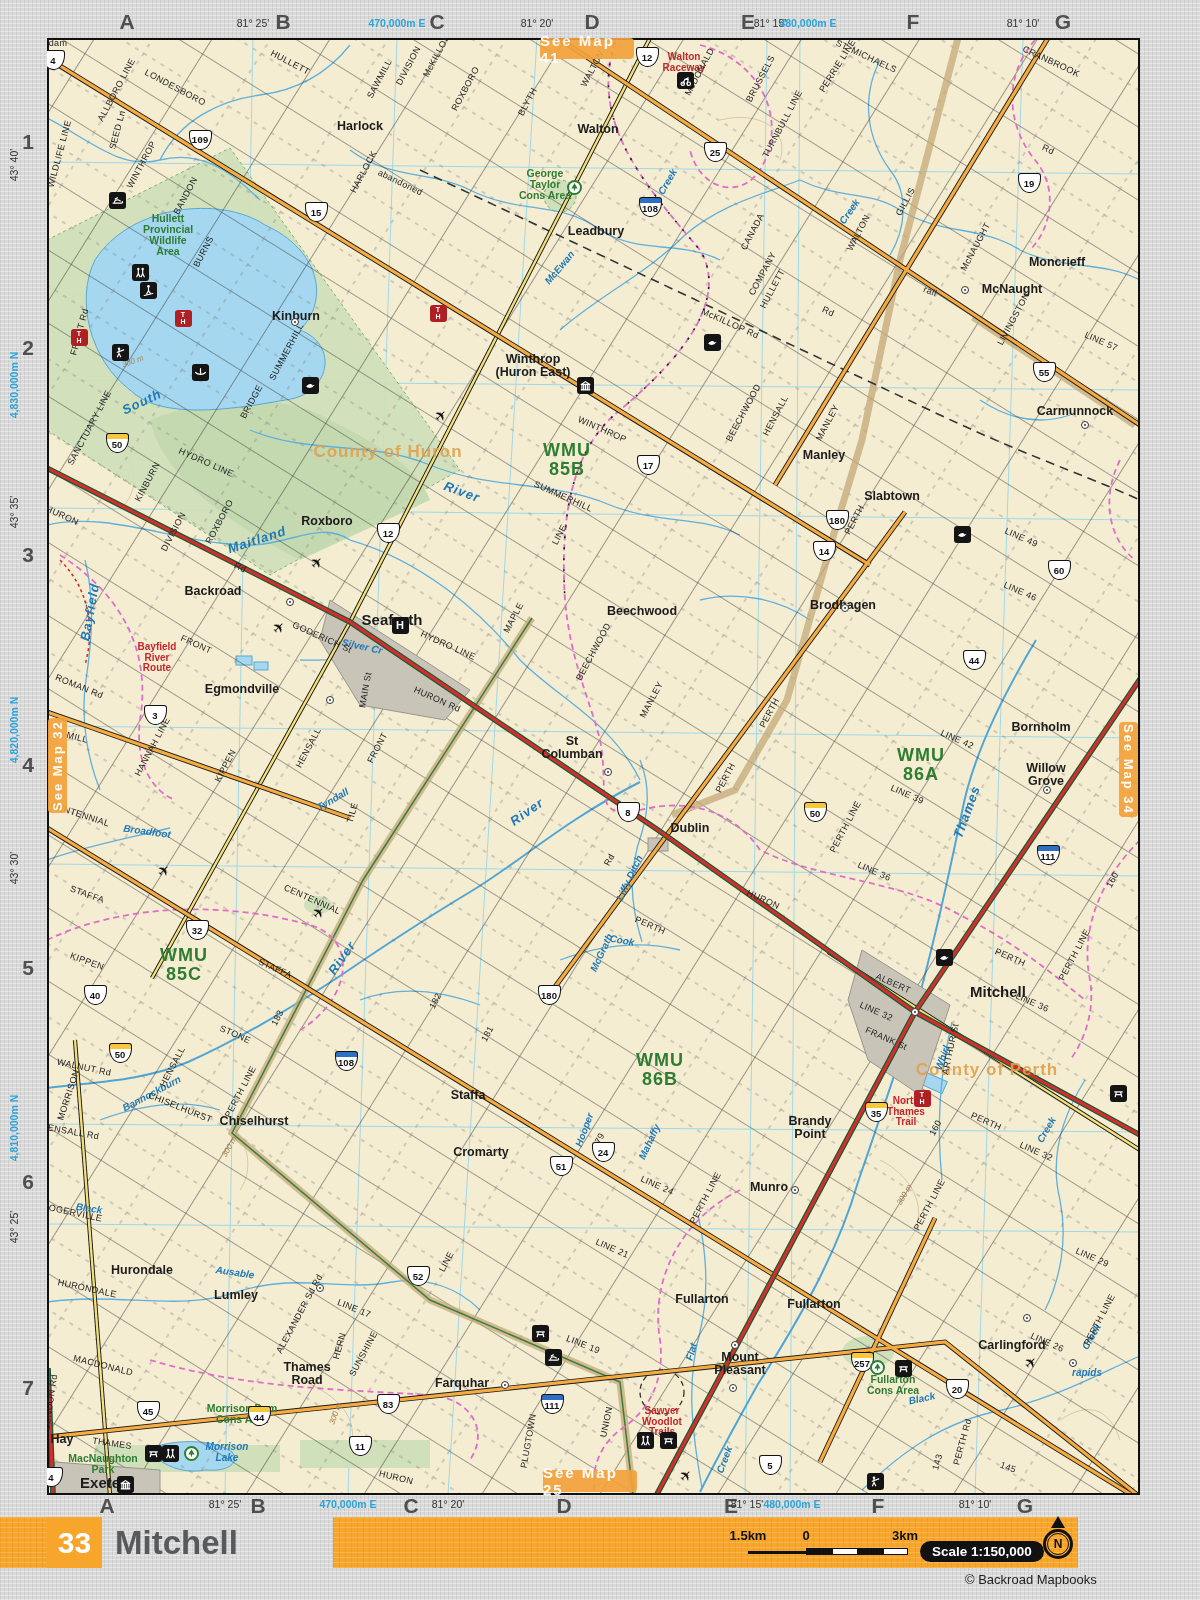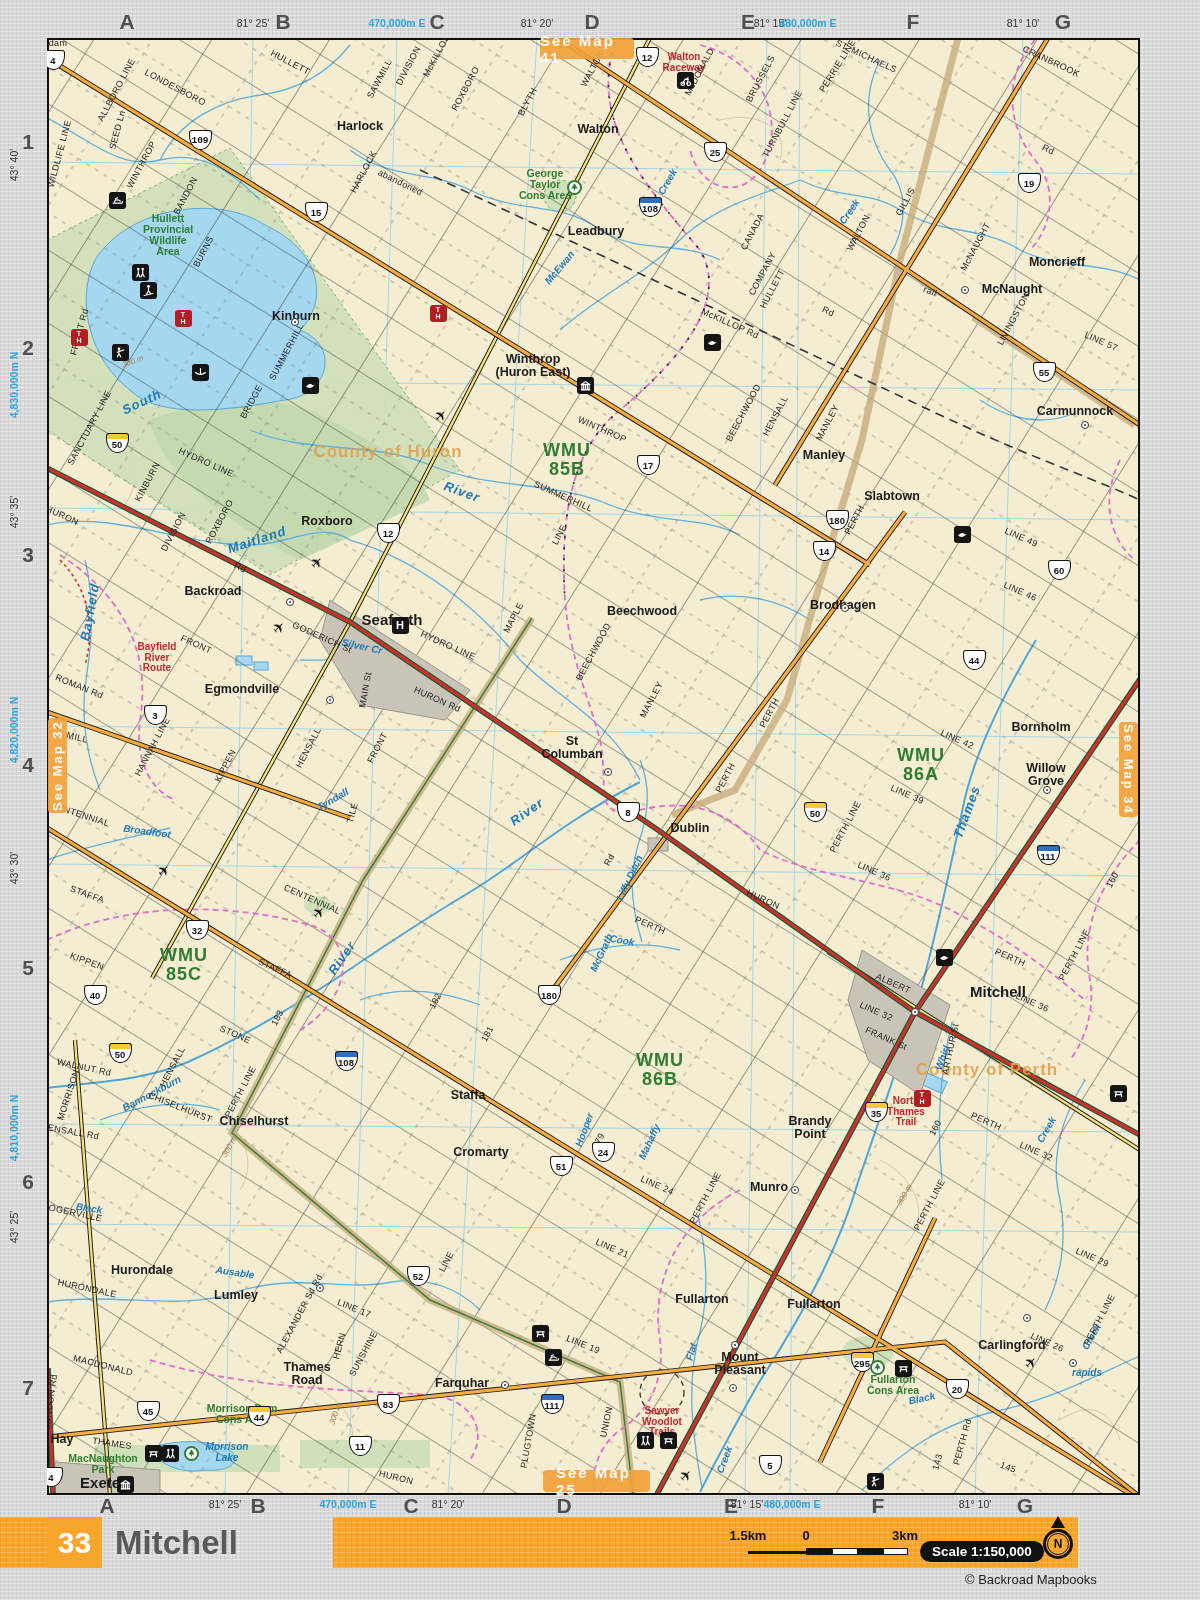--- a/index.html
+++ b/index.html
@@ -524,21 +524,21 @@
       <div class="shield" style="left: 462.5px; top: 1118px; margin-left: 40px;">51</div>
       <div class="shield" style="left: 505.5px; top: 1104px; margin-left: 39px;">24</div>
       <div class="shield" style="background: linear-gradient(rgb(247, 199, 60) 0px, rgb(247, 199, 60) 5px, rgb(255, 255, 255) 5px); left: 817.5px; top: 1064px; padding-top: 3px;">35</div>
       <div class="shield" style="left: 359.5px; top: 1228px;">52</div>
       <div class="shield" style="background: linear-gradient(rgb(247, 199, 60) 0px, rgb(247, 199, 60) 5px, rgb(255, 255, 255) 5px); left: 200.5px; top: 1368px; padding-top: 3px;">44</div>
       <div class="shield" style="left: 89.5px; top: 1363px;">45</div>
       <div class="shield" style="left: 329.5px; top: 1356px;">83</div>
       <div class="shield" style="left: 301.5px; top: 1398px;">11</div>
       <div class="shield" style="left: -7.5px; top: 1429px;">4</div>
       <div class="shield" style="background: linear-gradient(rgb(47, 111, 193) 0px, rgb(47, 111, 193) 5px, rgb(255, 255, 255) 5px); left: 493.5px; top: 1356px; padding-top: 3px;">111</div>
-      <div class="shield" style="background: linear-gradient(rgb(247, 199, 60) 0px, rgb(247, 199, 60) 5px, rgb(255, 255, 255) 5px); left: 803.5px; top: 1314px; padding-top: 3px;">295</div>
+      <div class="shield" style="background: linear-gradient(rgb(247, 199, 60) 0px, rgb(247, 199, 60) 5px, rgb(255, 255, 255) 5px); left: 803.5px; top: 1314px; padding-top: 3px;">257</div>
       <div class="shield" style="left: 898.5px; top: 1341px;">20</div>
       <div class="shield" style="left: 711.5px; top: 1417px;">5</div>
       <div class="icon" style="left: 61.5px; top: 153.5px;">
         <svg viewBox="0 0 12 12">
           <path d="M2 8.5h7.5c1 0 1.5-.8 1-1.5M3 8.5C3 6 5 5 7 5.5l1.6 1M4 4.5l2-1" stroke="#fff" stroke-width="1.1" fill="none" stroke-linecap="round"></path>
         </svg>
       </div>
       <div class="icon" style="left: 84.5px; top: 225.5px;">
         <svg viewBox="0 0 12 12">
           <circle cx="4" cy="2.8" r="1.1" fill="#fff"></circle>
@@ -693,21 +693,21 @@
       <div class="junc" style="left: 454px; top: 1343px;"></div>
       <div class="junc" style="left: 682px; top: 1346px;"></div>
       <div class="junc" style="left: 1022px; top: 1321px;"></div>
       <div class="junc" style="left: 684px; top: 1303px;"></div>
       <div class="junc" style="left: 914px; top: 248px;"></div>
       <div class="junc" style="left: 1034px; top: 383px;"></div>
       <div class="junc" style="left: 794px; top: 566px;"></div>
     </div>
 
   <div class="seemap h" style="left:540px;top:38px;width:94px;height:21px;">See Map 41</div>
-  <div class="seemap h" style="left:543px;top:1470px;width:94px;height:22px;padding-left:13px;">See Map 25</div>
+  <div class="seemap h" style="left:543px;top:1470px;width:94px;height:22px;">See Map 25</div>
   <div class="seemap v up" style="left:48px;top:718px;width:19px;height:95px;">See Map 32</div>
   <div class="seemap v" style="left:1119px;top:722px;width:19px;height:95px;">See Map 34</div>
 
   <div id="margin-layer">
       <div class="colletter" style="left: 127px; top: 22px;">A</div>
       <div class="colletter" style="left: 283px; top: 22px;">B</div>
       <div class="colletter" style="left: 437px; top: 22px;">C</div>
       <div class="colletter" style="left: 592px; top: 22px;">D</div>
       <div class="colletter" style="left: 748px; top: 22px;">E</div>
       <div class="colletter" style="left: 913px; top: 22px;">F</div>

